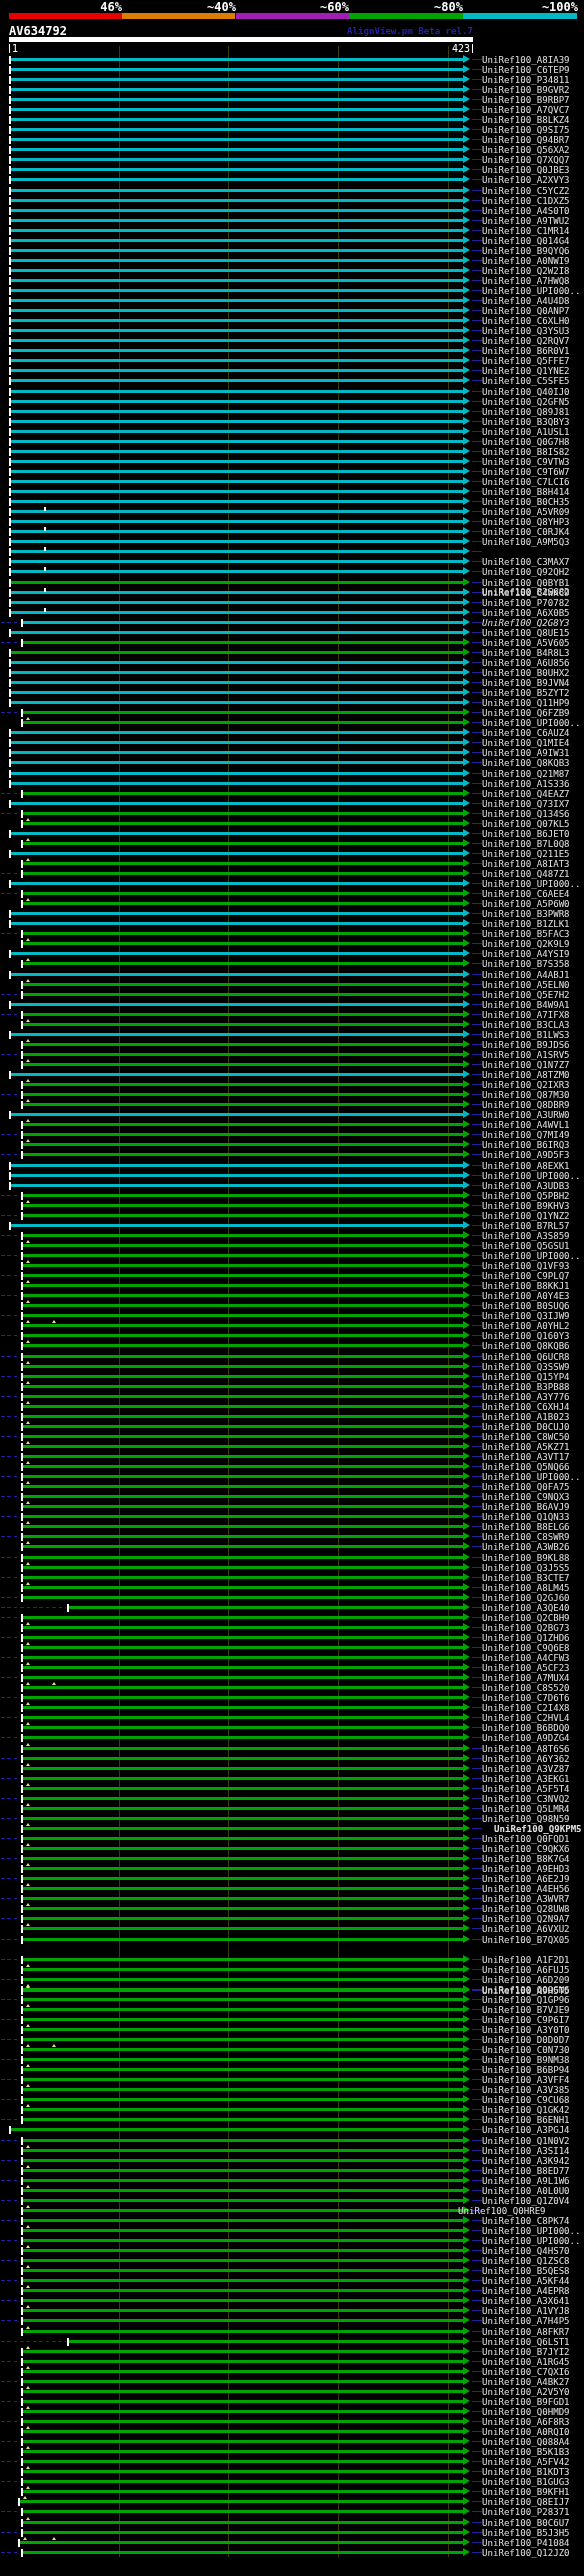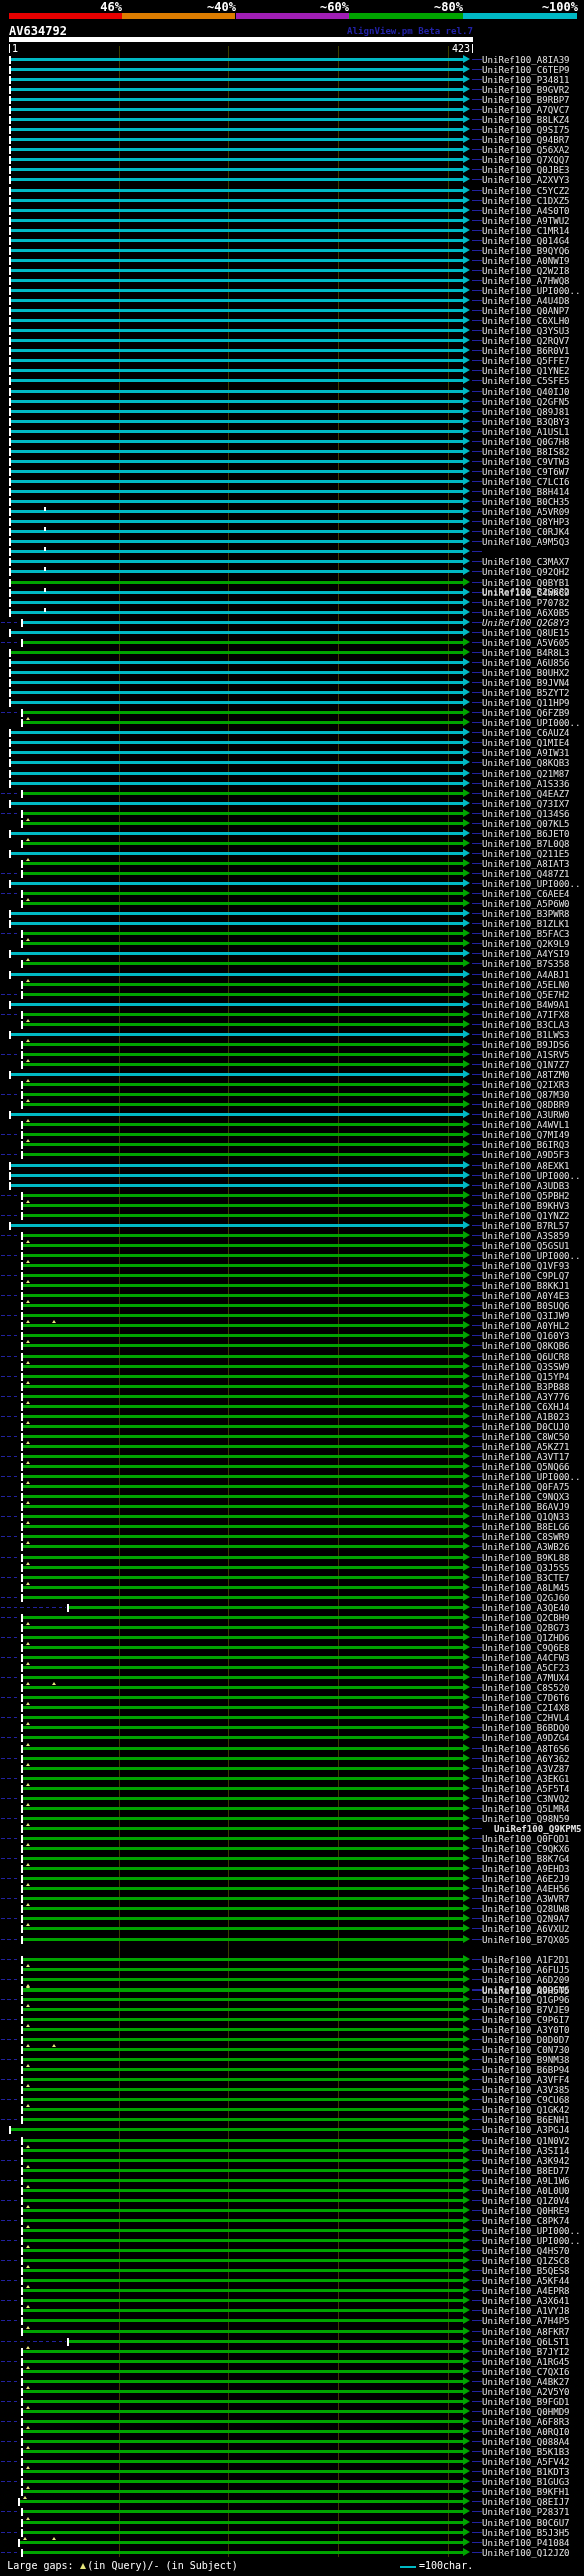--- a/index.html
+++ b/index.html
@@ -1703,21 +1703,21 @@
         <div class="arrow" style="left: 463px; border-left: 7.3px solid rgb(0, 164, 0);"></div>
         <div class="conn" style="left: 472px; width: 10px;"></div>
         <div class="lbl" style="left: 482px;">UniRef100_Q1Z0V4</div>
       </div>
       <div class="row" style="top: 2206px;">
         <div class="tick" style="left: 21px;"></div>
         <div class="bar" style="left: 23px; width: 440px; background: rgb(0, 164, 0);"></div>
         <div class="arrow" style="left: 463px; border-left: 7.3px solid rgb(0, 164, 0);"></div>
         <div class="conn" style="left: 472px; width: 10px;"></div>
         <div class="tri" style="left: 25.6px;"></div>
-        <div class="lbl" style="left: 482px;">UniRef100_Q0HRE9</div>
+        <div class="lbl" style="left: 458px;">UniRef100_Q0HRE9</div>
       </div>
       <div class="row" style="top: 2216px;">
         <div class="leader" style="left: 0.9px; width: 19px; background: repeating-linear-gradient(90deg, rgb(34, 34, 158) 0px, rgb(34, 34, 158) 3.7px, transparent 3.7px, transparent 6.4px);"></div>
         <div class="tick" style="left: 21px;"></div>
         <div class="bar" style="left: 23px; width: 440px; background: rgb(0, 164, 0);"></div>
         <div class="arrow" style="left: 463px; border-left: 7.3px solid rgb(0, 164, 0);"></div>
         <div class="conn" style="left: 472px; width: 10px;"></div>
         <div class="lbl" style="left: 482px;">UniRef100_C8PK74</div>
       </div>
       <div class="row" style="top: 2226px;">
@@ -1980,19 +1980,14 @@
       <div class="row" style="top: 2548px;">
         <div class="leader" style="left: 0.9px; width: 19px; background: repeating-linear-gradient(90deg, rgb(34, 34, 158) 0px, rgb(34, 34, 158) 3.7px, transparent 3.7px, transparent 6.4px);"></div>
         <div class="tick" style="left: 21px;"></div>
         <div class="bar" style="left: 23px; width: 440px; background: rgb(0, 164, 0);"></div>
         <div class="arrow" style="left: 463px; border-left: 7.3px solid rgb(0, 164, 0);"></div>
         <div class="conn" style="left: 472px; width: 10px;"></div>
         <div class="lbl" style="left: 482px;">UniRef100_Q12JZ0</div>
       </div>
     </div>
 
-  <div id="legend">
-    <div id="legend-text"><span>Large gaps: </span><span class="tri-inline"></span><span>(in Query)/- (in Subject)</span></div>
-    <div id="scale-swatch"></div>
-    <div id="scale-swatch-label">=100char.</div>
-  </div>
 </div>
 
 
 </body></html>

